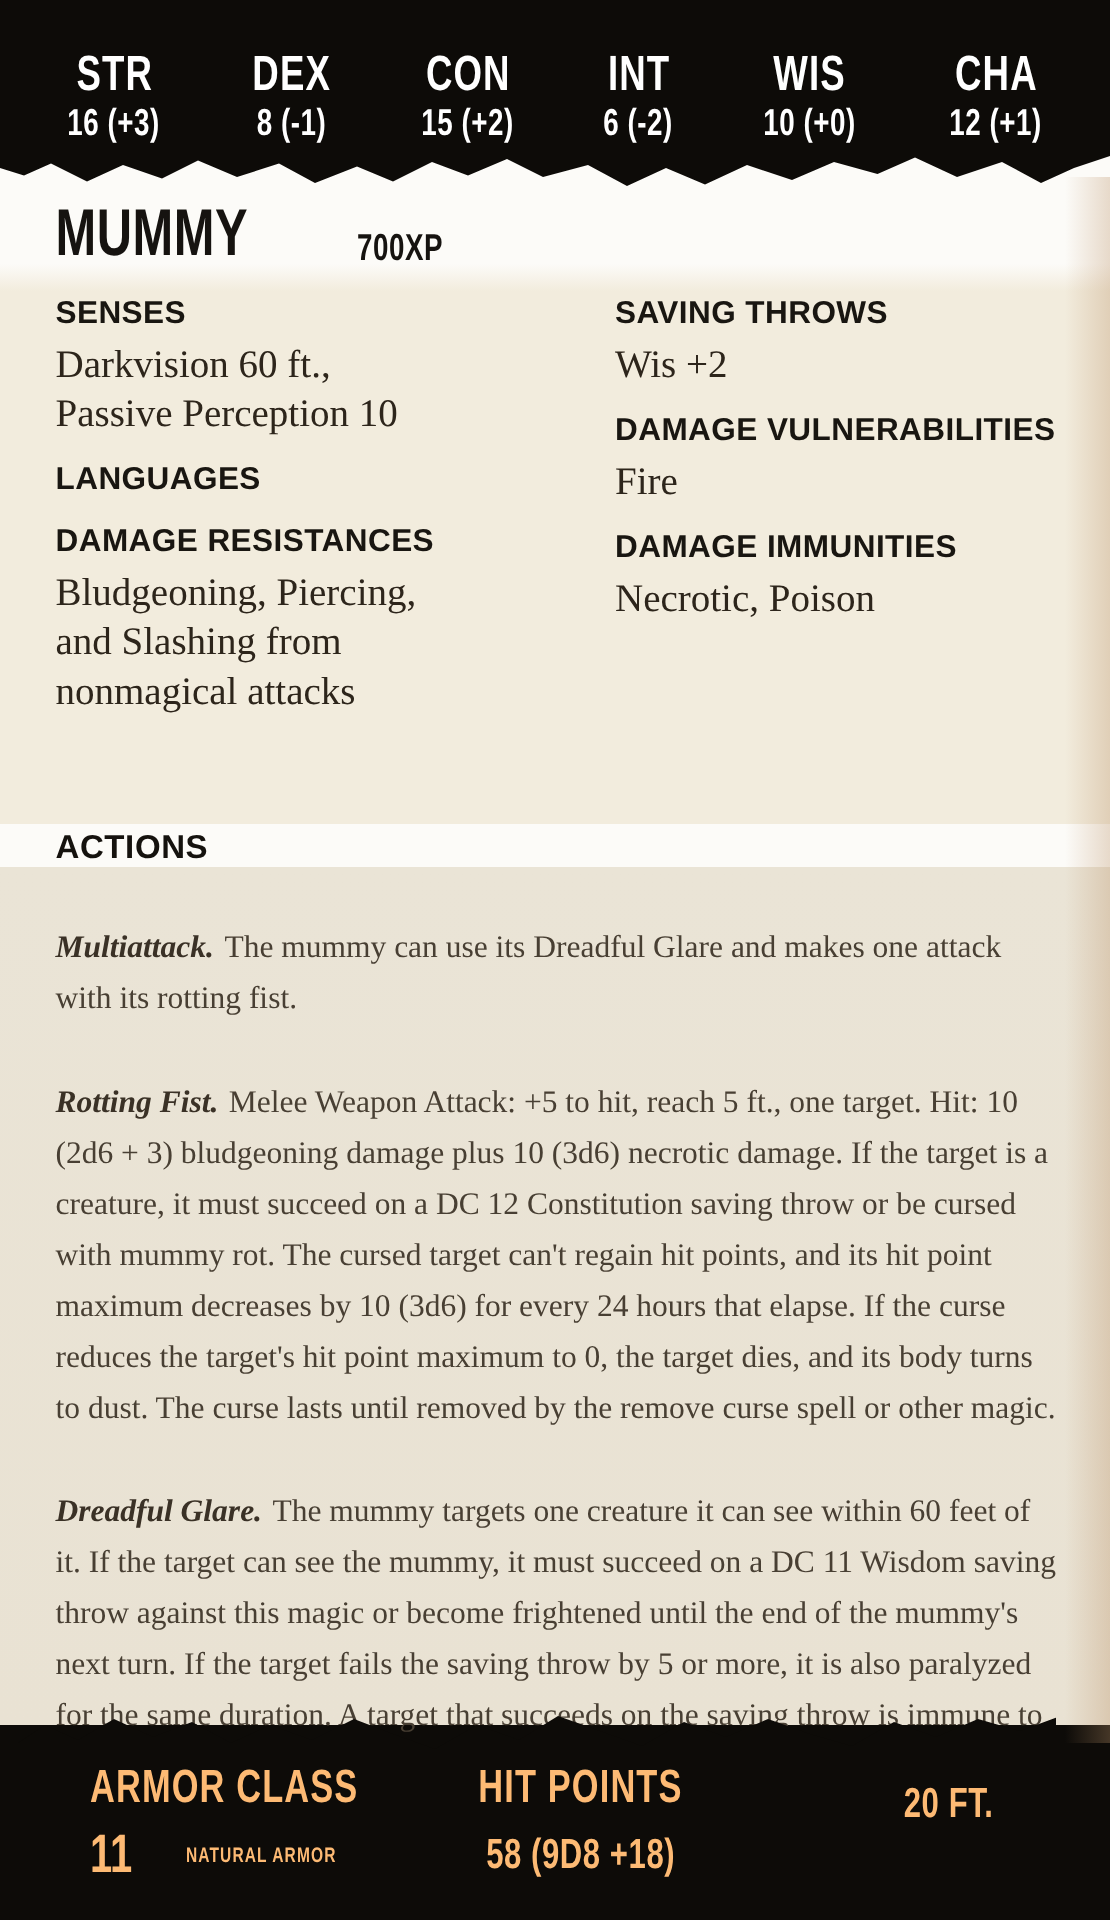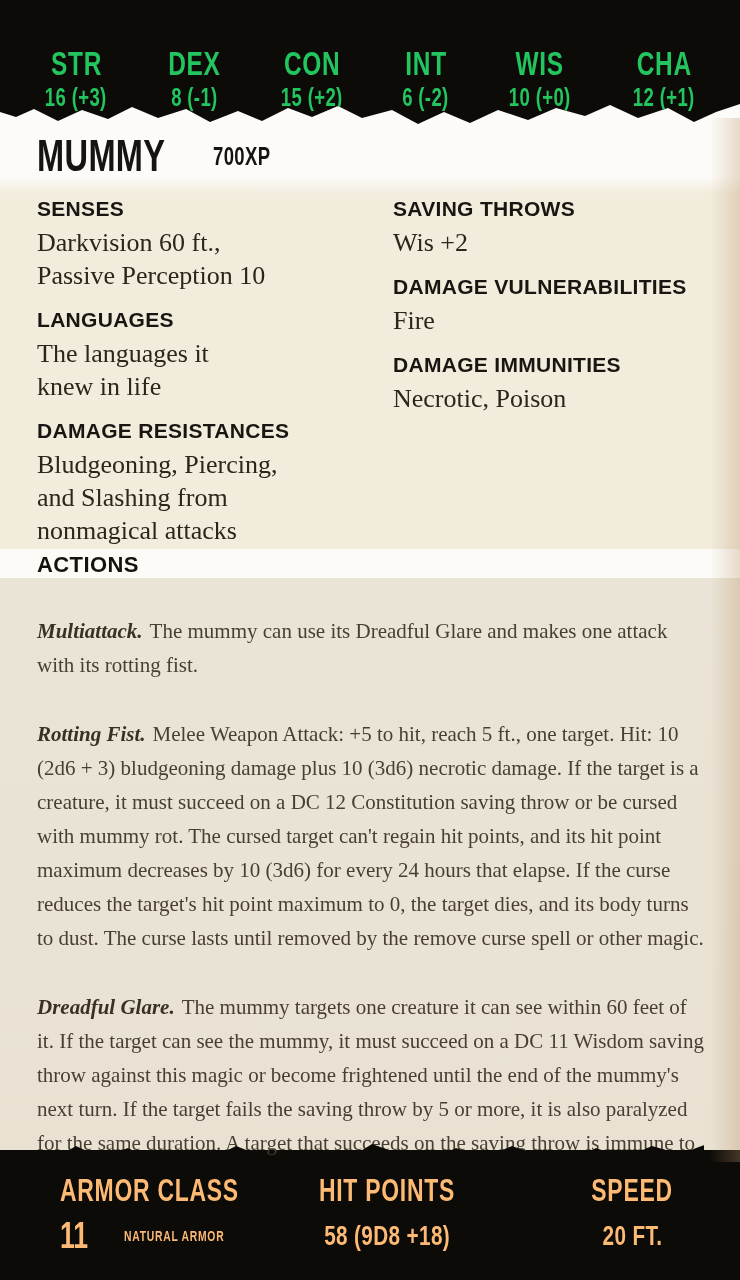--- a/index.html
+++ b/index.html
@@ -20,43 +20,43 @@
     position:absolute; top:118px; bottom:118px; right:0; width:30px;
     background:linear-gradient(to right, rgba(190,152,108,0), rgba(187,146,104,0.32));
     pointer-events:none;
   }
   .cond { display:inline-block; transform:scaleX(0.74); transform-origin:50% 50%; white-space:nowrap; }
   .cond-l { display:inline-block; transform:scaleX(0.74); transform-origin:0 50%; white-space:nowrap; }
 
   
   .topbar {
     position:absolute; top:0; left:0; width:740px; height:128px;
-    background:#0d0b08; color:#22c55e;
+    background:#0d0b08; color:#ffffff;
     clip-path:polygon(0 0, 740px 0, 740px 104px, 716px 112px, 694px 122px, 668px 108px,
       638px 118px, 610px 105px, 585px 116px, 556px 108px, 528px 120px, 498px 110px,
       470px 123px, 444px 112px, 418px 124px, 392px 110px, 362px 118px, 338px 106px,
       312px 117px, 288px 108px, 262px 121px, 238px 111px, 210px 122px, 186px 109px,
       158px 118px, 132px 107px, 108px 119px, 82px 110px, 58px 121px, 34px 109px,
       16px 117px, 0 112px);
-    display:flex; justify-content:space-around; align-items:center;
+    display:flex; justify-content:space-around; align-items:flex-start;
     padding:32px 14px 0 14px;
   }
   .stat { text-align:center; }
   .stat-label { font-weight:700; font-size:33px; line-height:34px; letter-spacing:1px; }
   .stat-value { font-weight:700; font-size:25px; line-height:32px; letter-spacing:0.5px; }
 
   
-  .title-row { position:absolute; top:132px; left:37px; display:flex; align-items:center; color:#161310; }
+  .title-row { position:absolute; top:132px; left:37px; display:flex; align-items:flex-end; color:#161310;gap:25px; }
   .card-title { font-weight:700; font-size:44px; line-height:48px; letter-spacing:0.5px; }
   .card-xp { font-weight:700; font-size:25px; letter-spacing:0.5px; margin-left:2px; }
 
   
   .traits {
     position:absolute; top:196px; left:37px; width:680px;
-    display:grid; grid-template-columns:356px 1fr; column-gap:0;
+    display:grid; grid-template-columns:356px 1fr; column-gap:17px;
   }
   .trait-heading {
     font-weight:700; font-size:21px; line-height:26px; letter-spacing:0.3px;
     color:#191611; margin:15px 0 4px;
   }
   .trait-group:first-child .trait-heading { margin-top:0; }
   .trait-col > .trait-group:first-child .trait-heading { margin-top:0; }
   .trait-value {
     font-family:"Liberation Serif", serif; font-size:26px; line-height:33px;
     color:#2d251b; white-space:pre-line;
@@ -135,22 +135,20 @@
 
   <div class="traits">
     <div class="trait-col">
       <div class="trait-group">
         <div class="trait-heading">SENSES</div>
         <div class="trait-value">Darkvision 60 ft.,
 Passive Perception 10</div>
       </div>
       <div class="trait-group">
         <div class="trait-heading">LANGUAGES</div>
-        <div class="trait-value">The languages it
-knew in life</div>
       </div>
       <div class="trait-group">
         <div class="trait-heading">DAMAGE RESISTANCES</div>
         <div class="trait-value">Bludgeoning, Piercing,
 and Slashing from
 nonmagical attacks</div>
       </div>
     </div>
     <div class="trait-col">
       <div class="trait-group">
@@ -189,19 +187,18 @@
       <div class="ac-row">
         <span class="ac-number"><span class="cond-l">11</span></span>
         <span class="ac-sub"><span class="cond-l">NATURAL ARMOR</span></span>
       </div>
     </div>
     <div class="foot-hp">
       <div class="foot-label"><span class="cond">HIT POINTS</span></div>
       <div class="foot-value"><span class="cond">58 (9D8 +18)</span></div>
     </div>
     <div class="foot-speed">
-      <div class="foot-label"><span class="cond">SPEED</span></div>
       <div class="foot-value"><span class="cond">20 FT.</span></div>
     </div>
   </div>
 
   <div class="edge-tint"></div>
 </div>
 
 </body></html>

